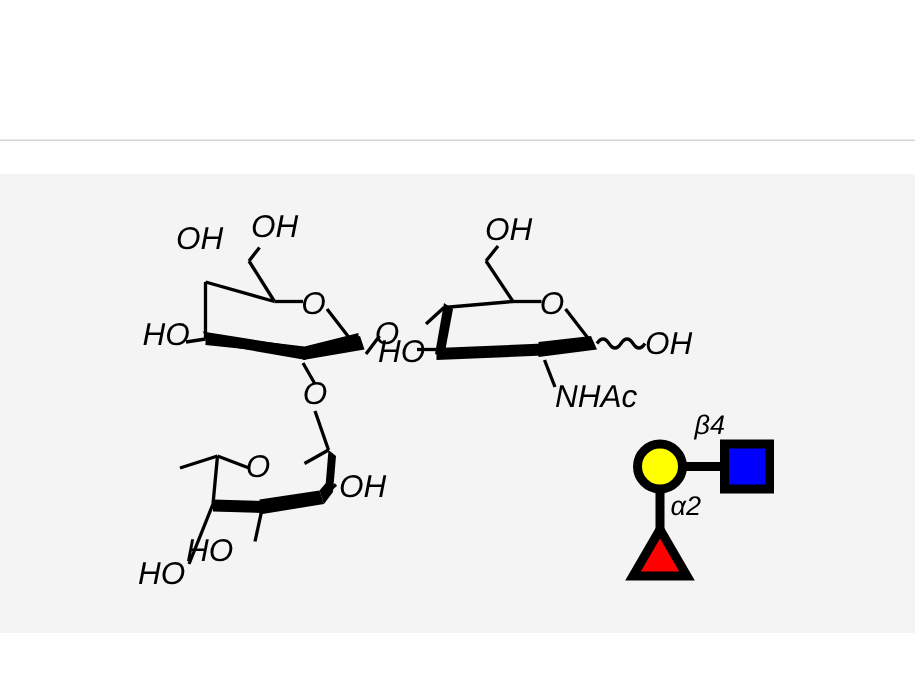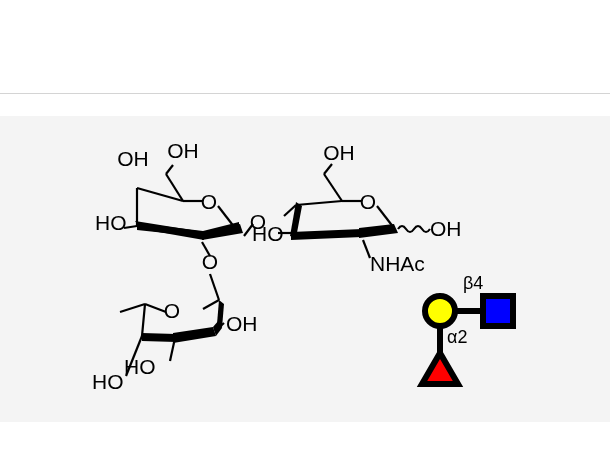--- a/index.html
+++ b/index.html
@@ -11,20 +11,21 @@
     height: 463px;
     background: #ffffff;
     font-family: "Liberation Sans", sans-serif;
     overflow: hidden;
   }
   .page {
     position: relative;
     width: 610px;
     height: 463px;
     background: #ffffff;
+    font-style: italic;
   }
   .top-blank {
     position: absolute;
     left: 0;
     top: 0;
     width: 610px;
     height: 93px;
     background: #ffffff;
   }
   .divider {

